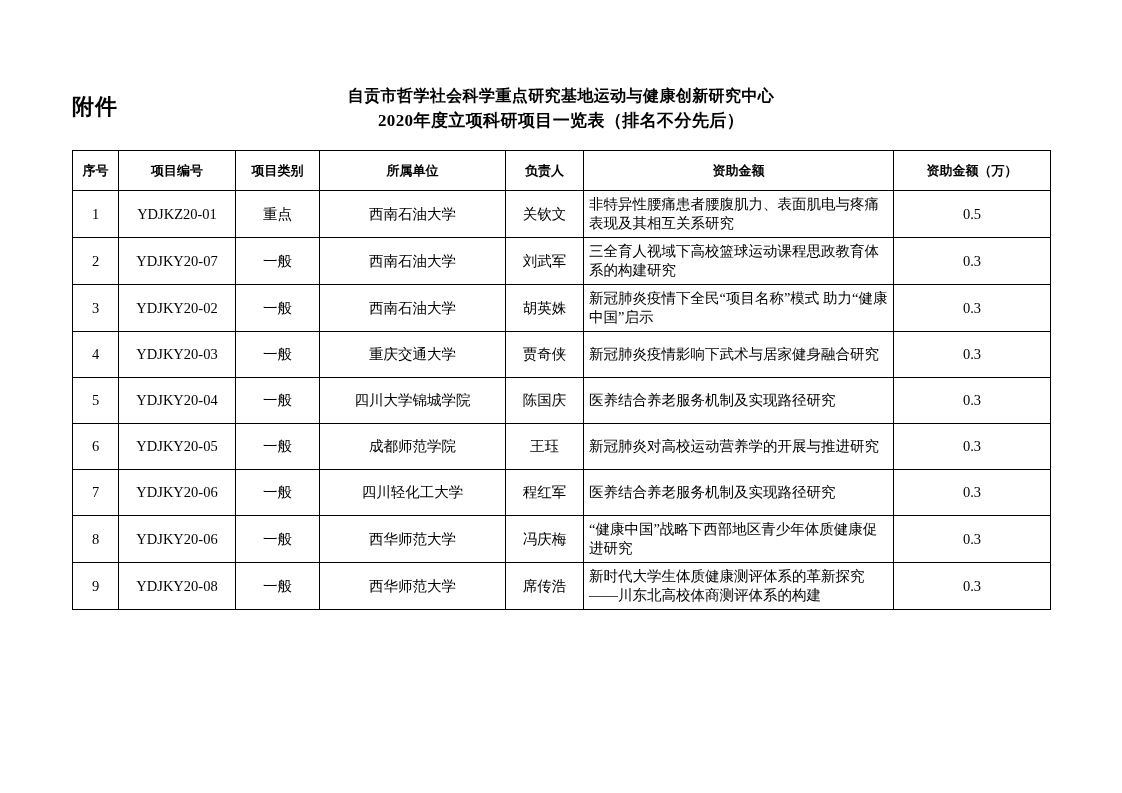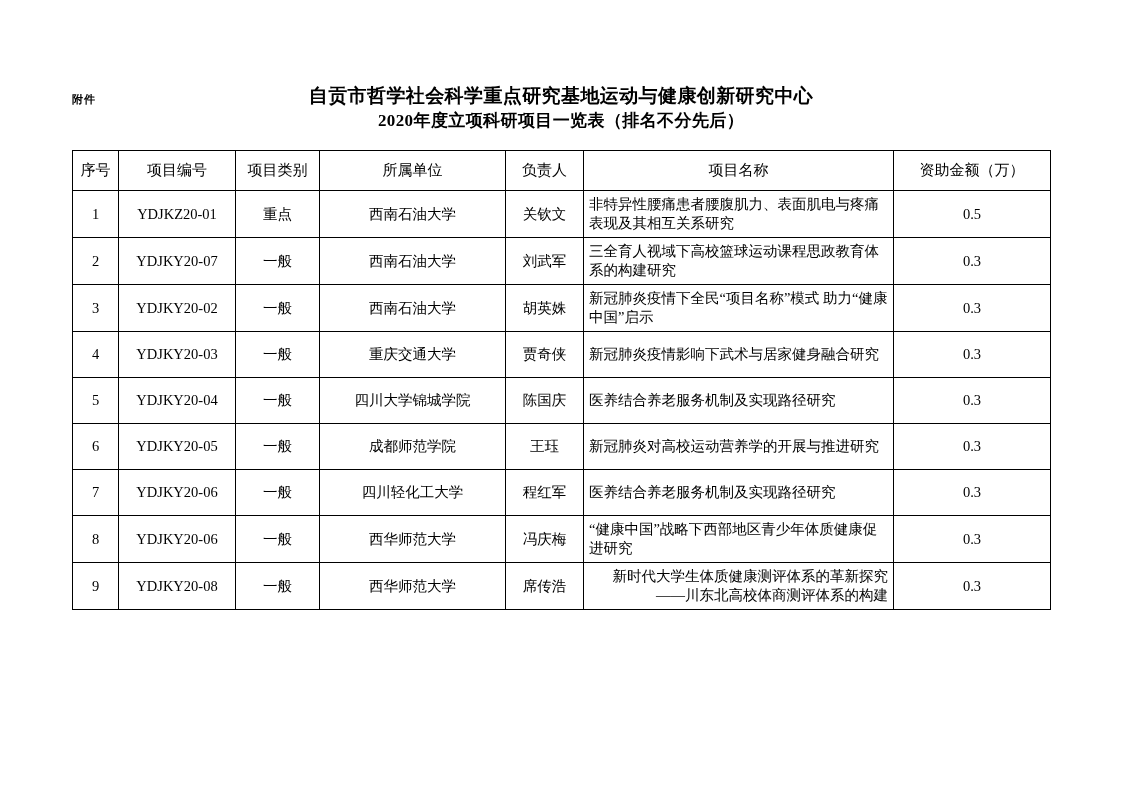--- a/index.html
+++ b/index.html
@@ -22,30 +22,30 @@
     padding: 84px 72px 0 72px;
   }
   .header-row {
     position: relative;
     height: 56px;
   }
   .attachment-label {
     position: absolute;
     left: 0;
     top: 8px;
-    font-size: 11px;
+    font-size: 22px;
     font-weight: bold;
     letter-spacing: 1px;
   }
   .title-block {
     text-align: center;
     width: 100%;
   }
   .title-line1 {
-    font-size: 19px;
+    font-size: 16px;
     font-weight: bold;
     letter-spacing: 0.4px;
     line-height: 24px;
   }
   .title-line2 {
     font-size: 17px;
     font-weight: bold;
     letter-spacing: 0.4px;
     line-height: 26px;
   }
@@ -58,32 +58,32 @@
   table.project-table th,
   table.project-table td {
     border: 1px solid #000000;
     font-size: 14.5px;
     padding: 4px 5px;
     vertical-align: middle;
     line-height: 19px;
   }
   table.project-table th {
     text-align: center;
-    font-weight: normal;
+    font-weight: bold;
     height: 31px;
-    font-size: 15px;
+    font-size: 13px;
   }
   td.c-seq, td.c-code, td.c-cat, td.c-unit, td.c-person, td.c-amount {
     text-align: center;
   }
   td.c-name {
     text-align: left;
   }
   td.c-name.center {
-    text-align: right;
+    text-align: left;
   }
   tbody tr {
     height: 46px;
   }
   col.w-seq { width: 46px; }
   col.w-code { width: 117px; }
   col.w-cat { width: 84px; }
   col.w-unit { width: 186px; }
   col.w-person { width: 78px; }
   col.w-name { width: 310px; }
@@ -112,21 +112,21 @@
       <col class="w-name">
       <col class="w-amount">
     </colgroup>
     <thead>
       <tr>
         <th>序号</th>
         <th>项目编号</th>
         <th>项目类别</th>
         <th>所属单位</th>
         <th>负责人</th>
-        <th>项目名称</th>
+        <th>资助金额</th>
         <th>资助金额（万）</th>
       </tr>
     </thead>
     <tbody id="table-body">
         <tr>
           <td class="c-seq">1</td>
           <td class="c-code">YDJKZ20-01</td>
           <td class="c-cat">重点</td>
           <td class="c-unit">西南石油大学</td>
           <td class="c-person">关钦文</td>

